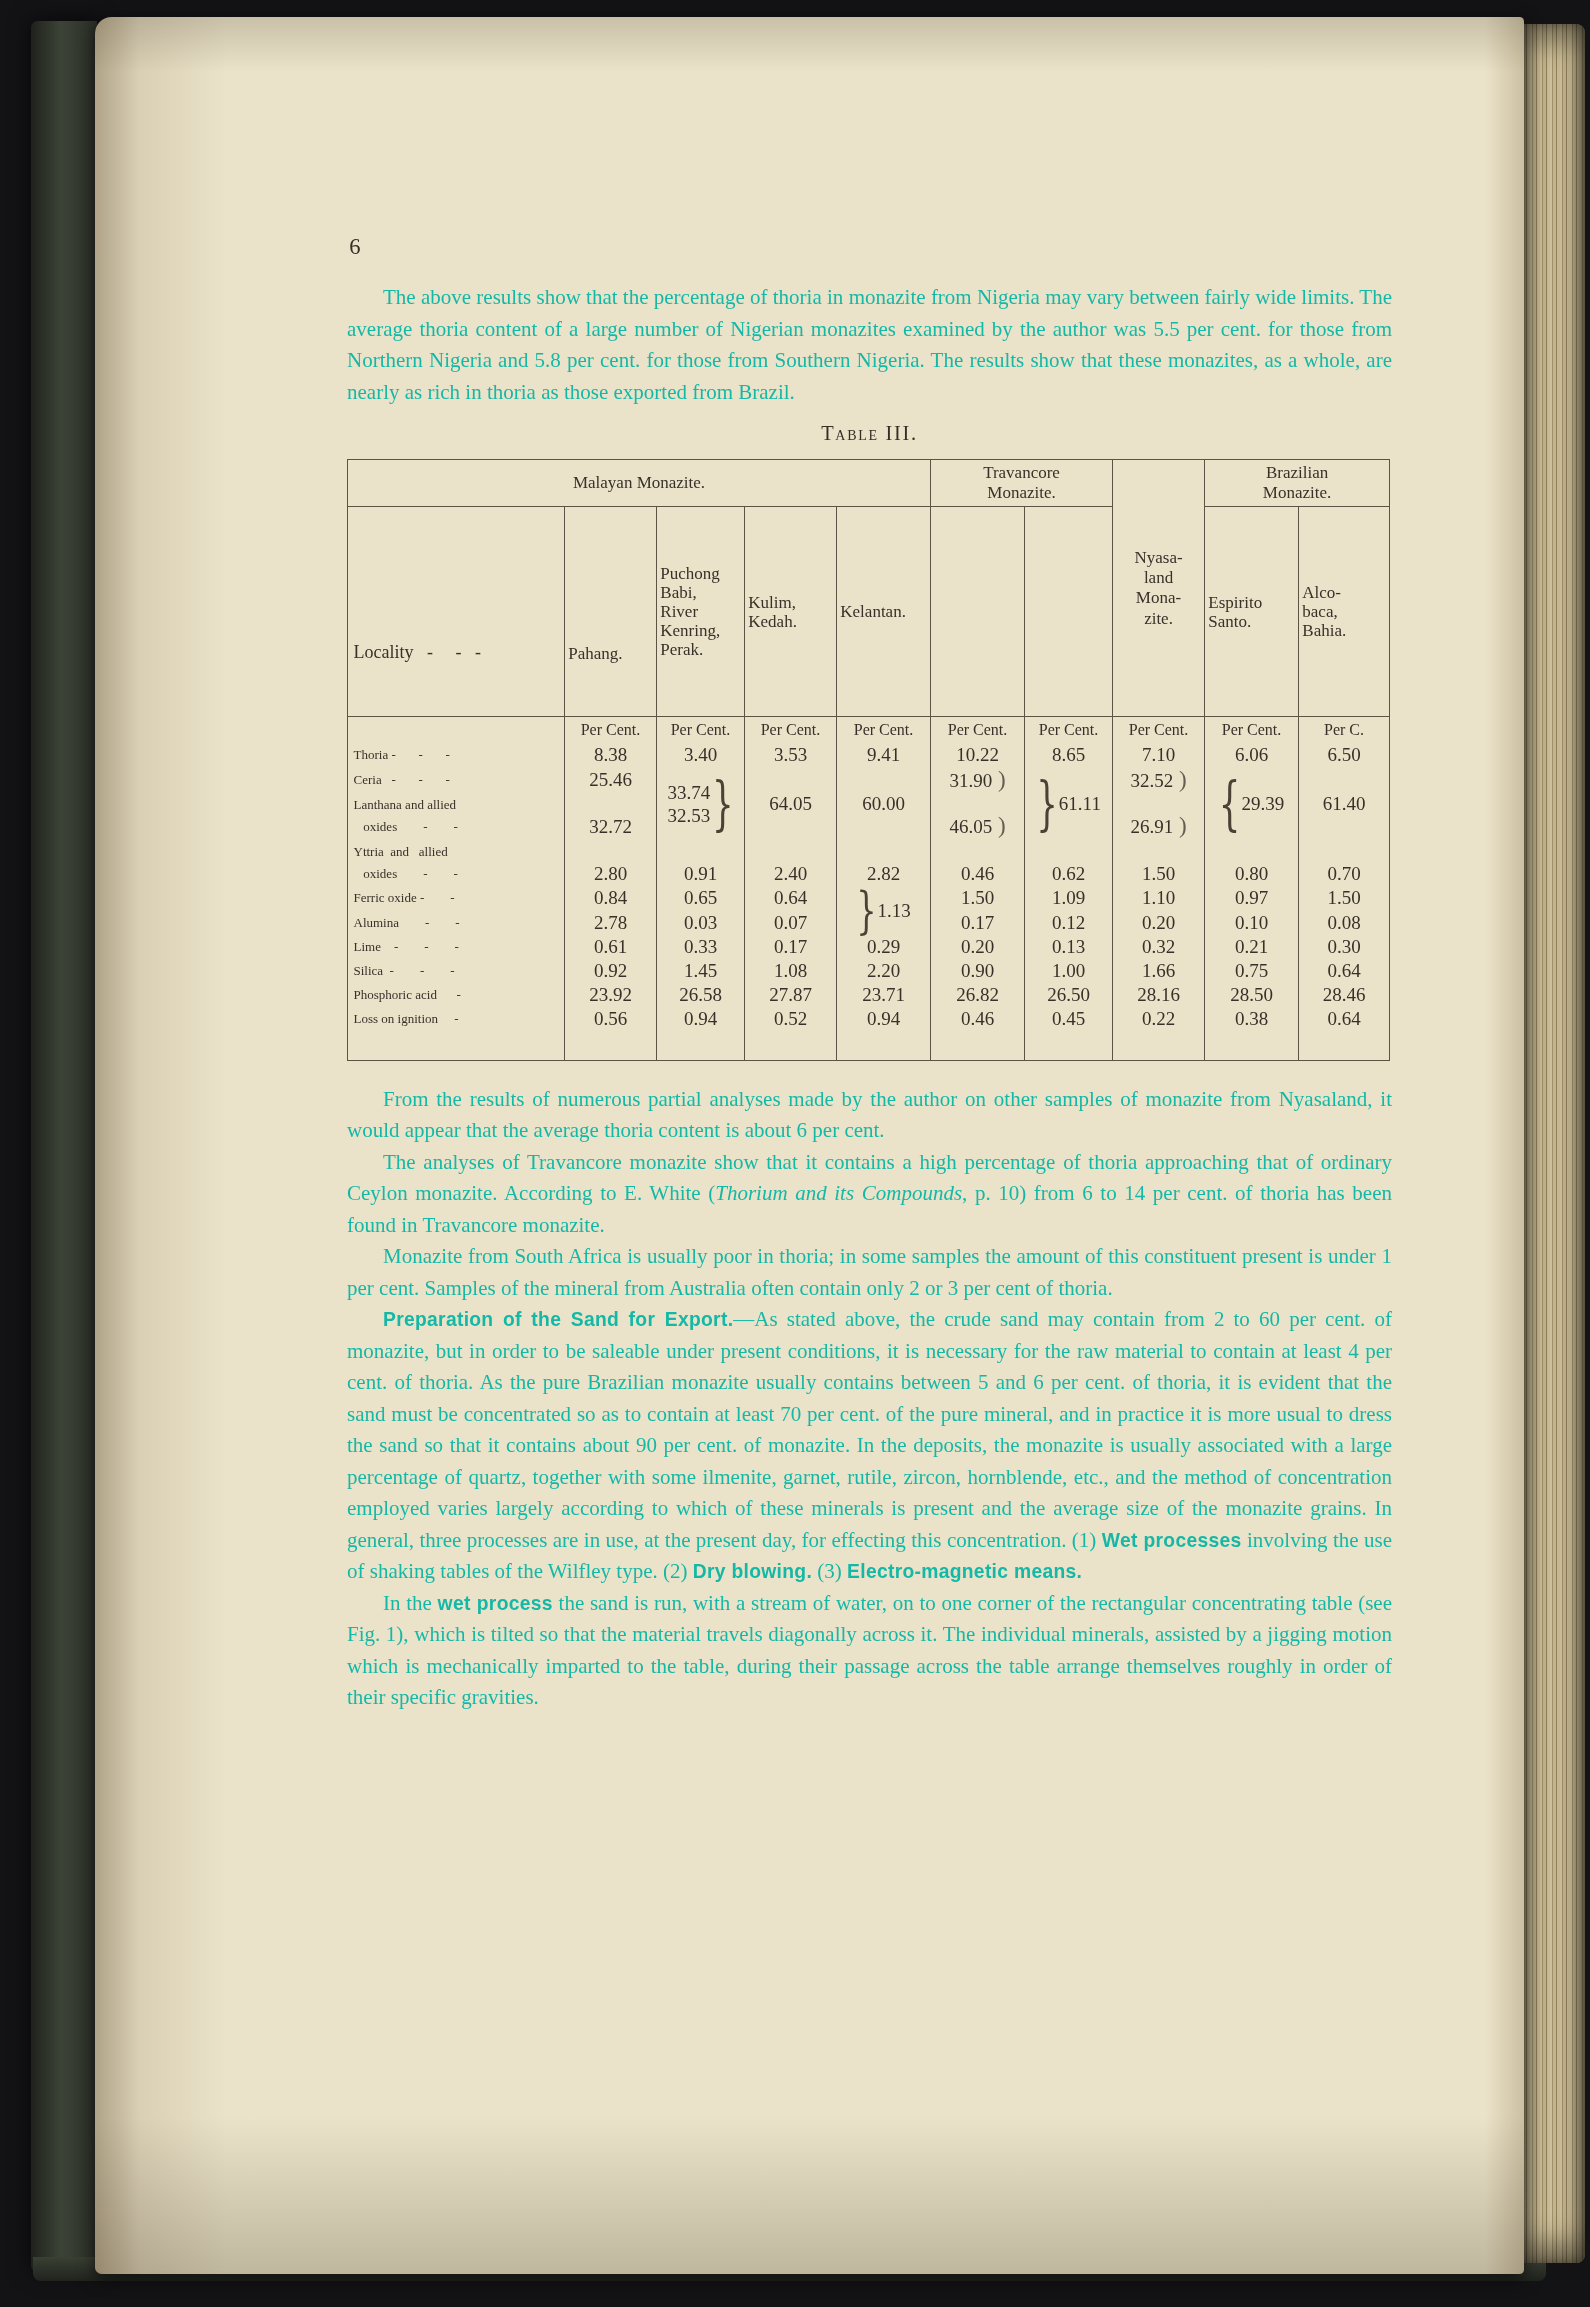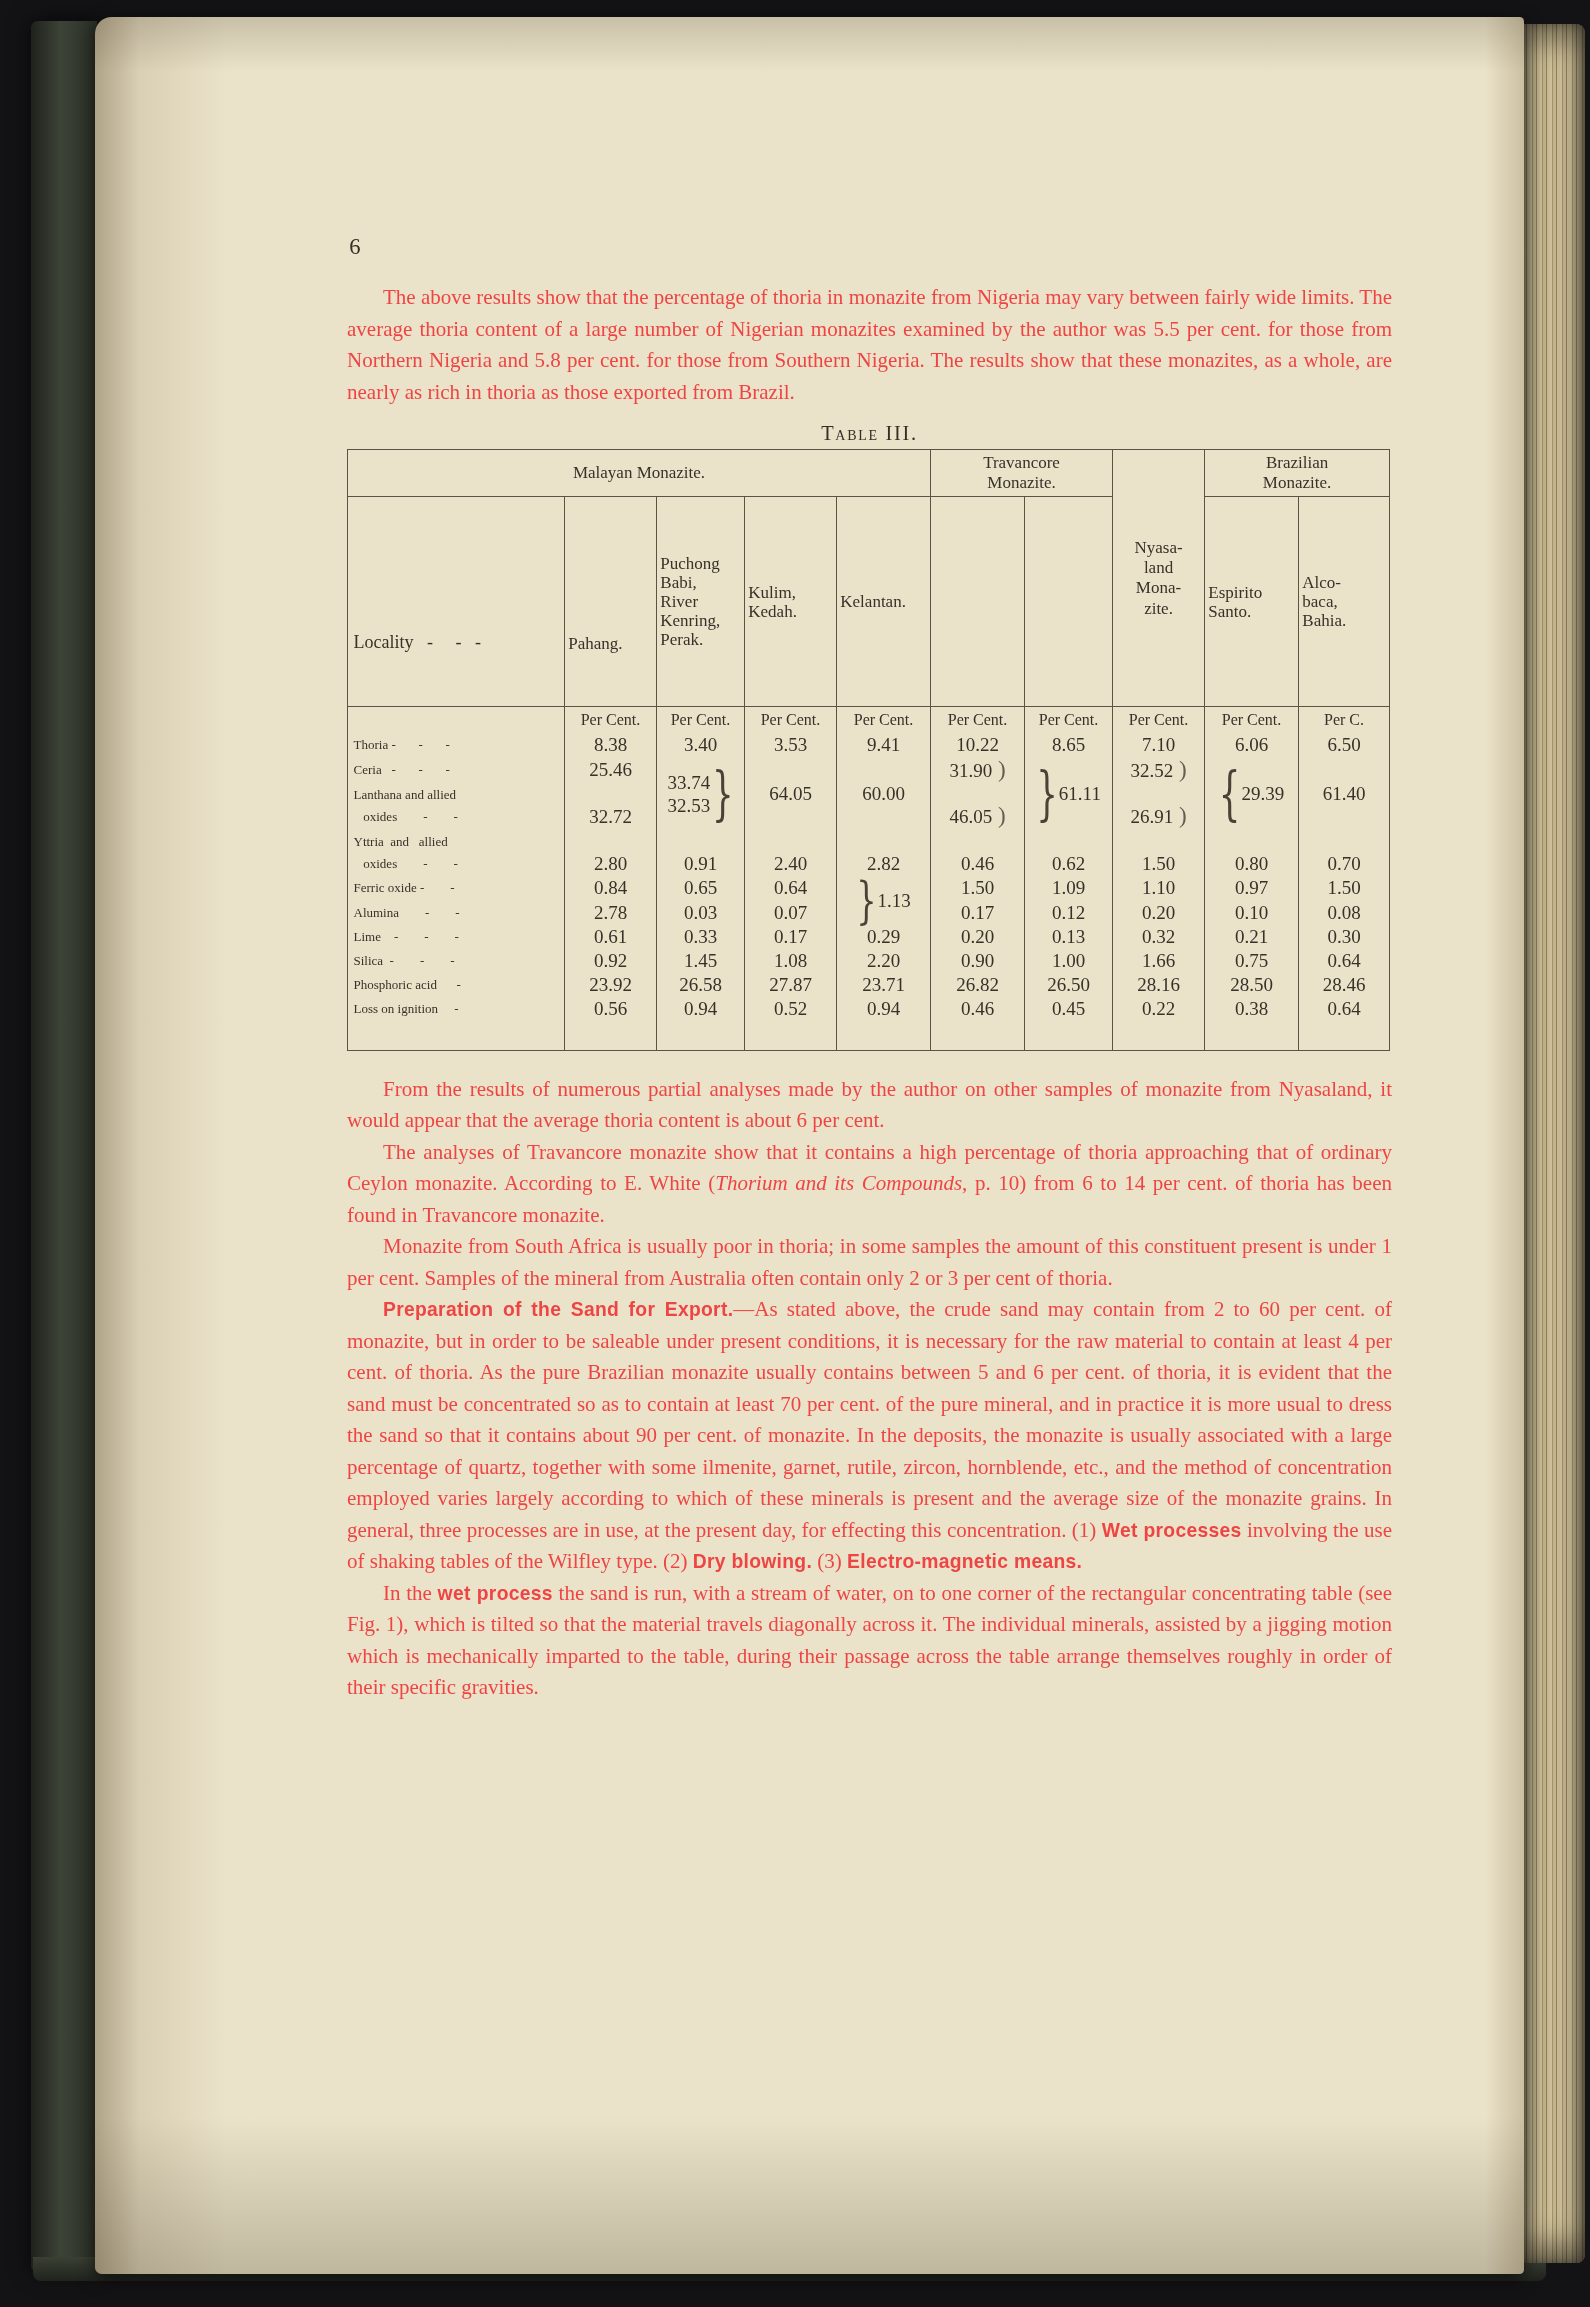--- a/index.html
+++ b/index.html
@@ -45,32 +45,32 @@
   
   .content { position:absolute; left:347px; top:228px; width:1045px; color:#372f26; }
   .running-head { position:relative; height:35px; }
   .page-num { position:absolute; left:2.2px; top:5.5px; font-size:22.6px; letter-spacing:1.1px; }
   .running-title {
     position:absolute; left:0; right:0; top:1.1px; text-align:center;
     font-size:25px; font-style:italic; letter-spacing:5px; word-spacing:14.4px;
   }
   p.body {
     font-size:21px; line-height:31.5px; text-align:justify; text-indent:36px;
-    color:#ef4444;
+    color:#14b8a6;
   }
   .seg-bold { font-family:"Liberation Sans", sans-serif; font-weight:700; font-size:19.3px; letter-spacing:0.3px; }
   .seg-italic { font-style:italic; }
 
   .table-caption {
     text-align:center; font-size:20.4px; font-variant:small-caps; letter-spacing:1.7px;
     margin-top:14.4px;
   }
 
   
-  table.analysis { border-collapse:collapse; table-layout:fixed; width:1041px; margin-top:4px; border:1.1px solid #5d5344; color:#38312a; }
+  table.analysis { border-collapse:collapse; table-layout:fixed; width:1041px; margin-top:14px; border:1.1px solid #5d5344; color:#38312a; }
   table.analysis td { padding:1.1px 3.3px; vertical-align:middle; }
   .bl { border-left:1.1px solid #5d5344; }
   .bb { border-bottom:1.1px solid #5d5344; }
   .bt { border-top:1.1px solid #5d5344; }
   .pre { white-space:pre-line; }
   .prew { white-space:pre-wrap; }
   .grp-row td { height:47px; text-align:center; font-size:17px; line-height:20.4px; }
   .head-row td { height:210px; }
   .colhead { text-align:left; font-size:17px; line-height:19px; }
   .low { vertical-align:bottom !important; padding-bottom:53px !important; }

